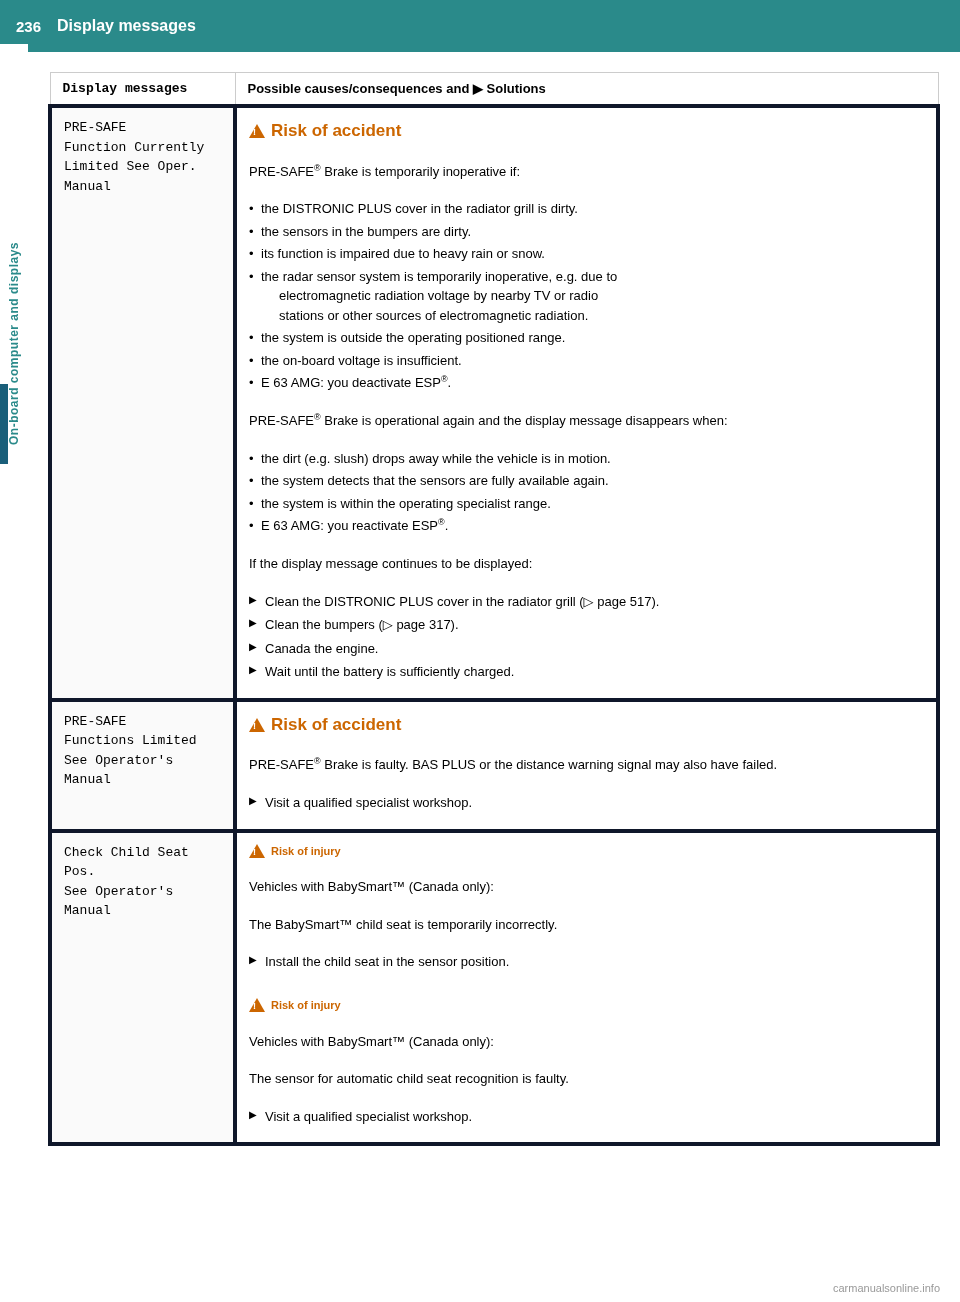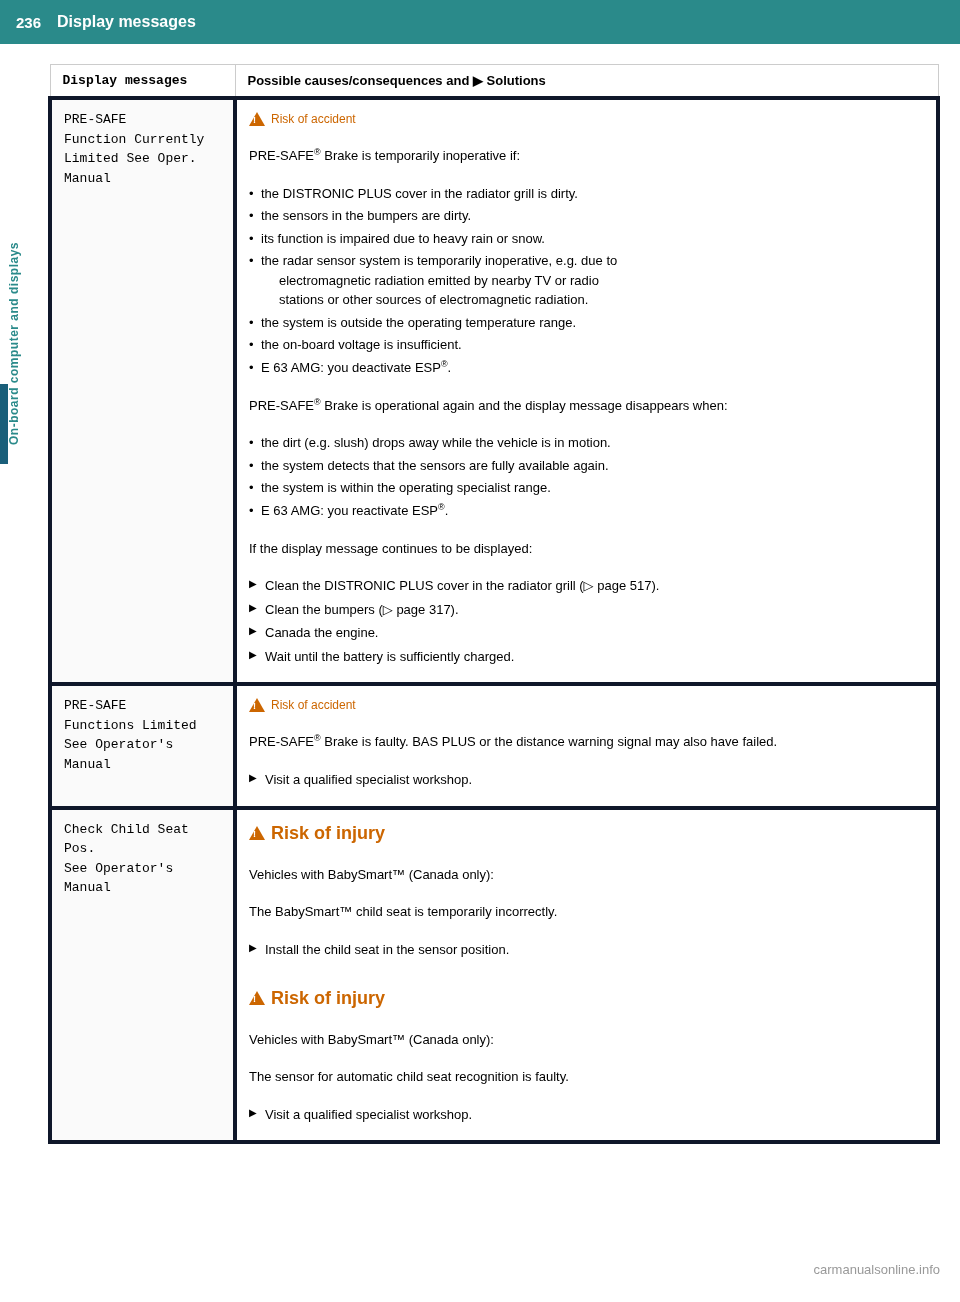--- a/index.html
+++ b/index.html
@@ -12,21 +12,21 @@
       position: relative;
     }
 
     .page-header {
       background-color: #2a8a8a;
       color: #fff;
       padding: 10px 16px;
       display: flex;
       align-items: center;
       gap: 16px;
-      height: 44px;
+      height: 52px;
     }
 
     .page-number {
       font-size: 15px;
       font-weight: bold;
       color: #fff;
     }
 
     .header-title {
       font-size: 16px;
@@ -108,29 +108,29 @@
 
     .risk-warning {
       display: flex;
       align-items: center;
       gap: 6px;
       margin-bottom: 8px;
     }
 
     .risk-accident {
       color: #cc6600;
-      font-weight: normal;
-      font-size: 12px;
+      font-weight: bold;
+      font-size: 17px;
       text-align: center;
     }
 
     .risk-injury {
       color: #cc6600;
       font-weight: bold;
-      font-size: 18px;
+      font-size: 11px;
     }
 
     .triangle-icon {
       display: inline-block;
       width: 0;
       height: 0;
       border-left: 8px solid transparent;
       border-right: 8px solid transparent;
       border-bottom: 14px solid #cc6600;
       position: relative;
@@ -194,23 +194,23 @@
     }
 
     .display-msg-cell {
       font-family: 'Courier New', Courier, monospace;
       font-size: 12px;
       line-height: 1.6;
     }
 
     .footer-watermark {
       position: absolute;
-      bottom: 25px;
+      bottom: 8px;
       right: 20px;
-      font-size: 13px;
+      font-size: 11px;
       color: #999;
     }
 
     sup {
       font-size: 9px;
     }
   </style>
 </head>
 <body>
 
@@ -249,24 +249,24 @@
 
           <p class="section-text">
             PRE-SAFE<sup>®</sup> Brake is temporarily inoperative if:
           </p>
 
           <ul class="bullet-list">
             <li>the DISTRONIC PLUS cover in the radiator grill is dirty.</li>
             <li>the sensors in the bumpers are dirty.</li>
             <li>its function is impaired due to heavy rain or snow.</li>
             <li>the radar sensor system is temporarily inoperative, e.g. due to
-              <span style="display:block; padding-left:18px;">electromagnetic radiation emitted by nearby TV or radio</span>
+              <span style="display:block; padding-left:18px;">electromagnetic radiation voltage by nearby TV or radio</span>
               <span style="display:block; padding-left:18px;">stations or other sources of electromagnetic radiation.</span>
             </li>
-            <li>the system is outside the operating temperature range.</li>
+            <li>the system is outside the operating positioned range.</li>
             <li>the on-board voltage is insufficient.</li>
             <li>E 63 AMG: you deactivate ESP<sup>®</sup>.</li>
           </ul>
 
           <p class="section-text">
             PRE-SAFE<sup>®</sup> Brake is operational again and the display message disappears when:
           </p>
 
           <ul class="bullet-list">
             <li>the dirt (e.g. slush) drops away while the vehicle is in motion.</li>

